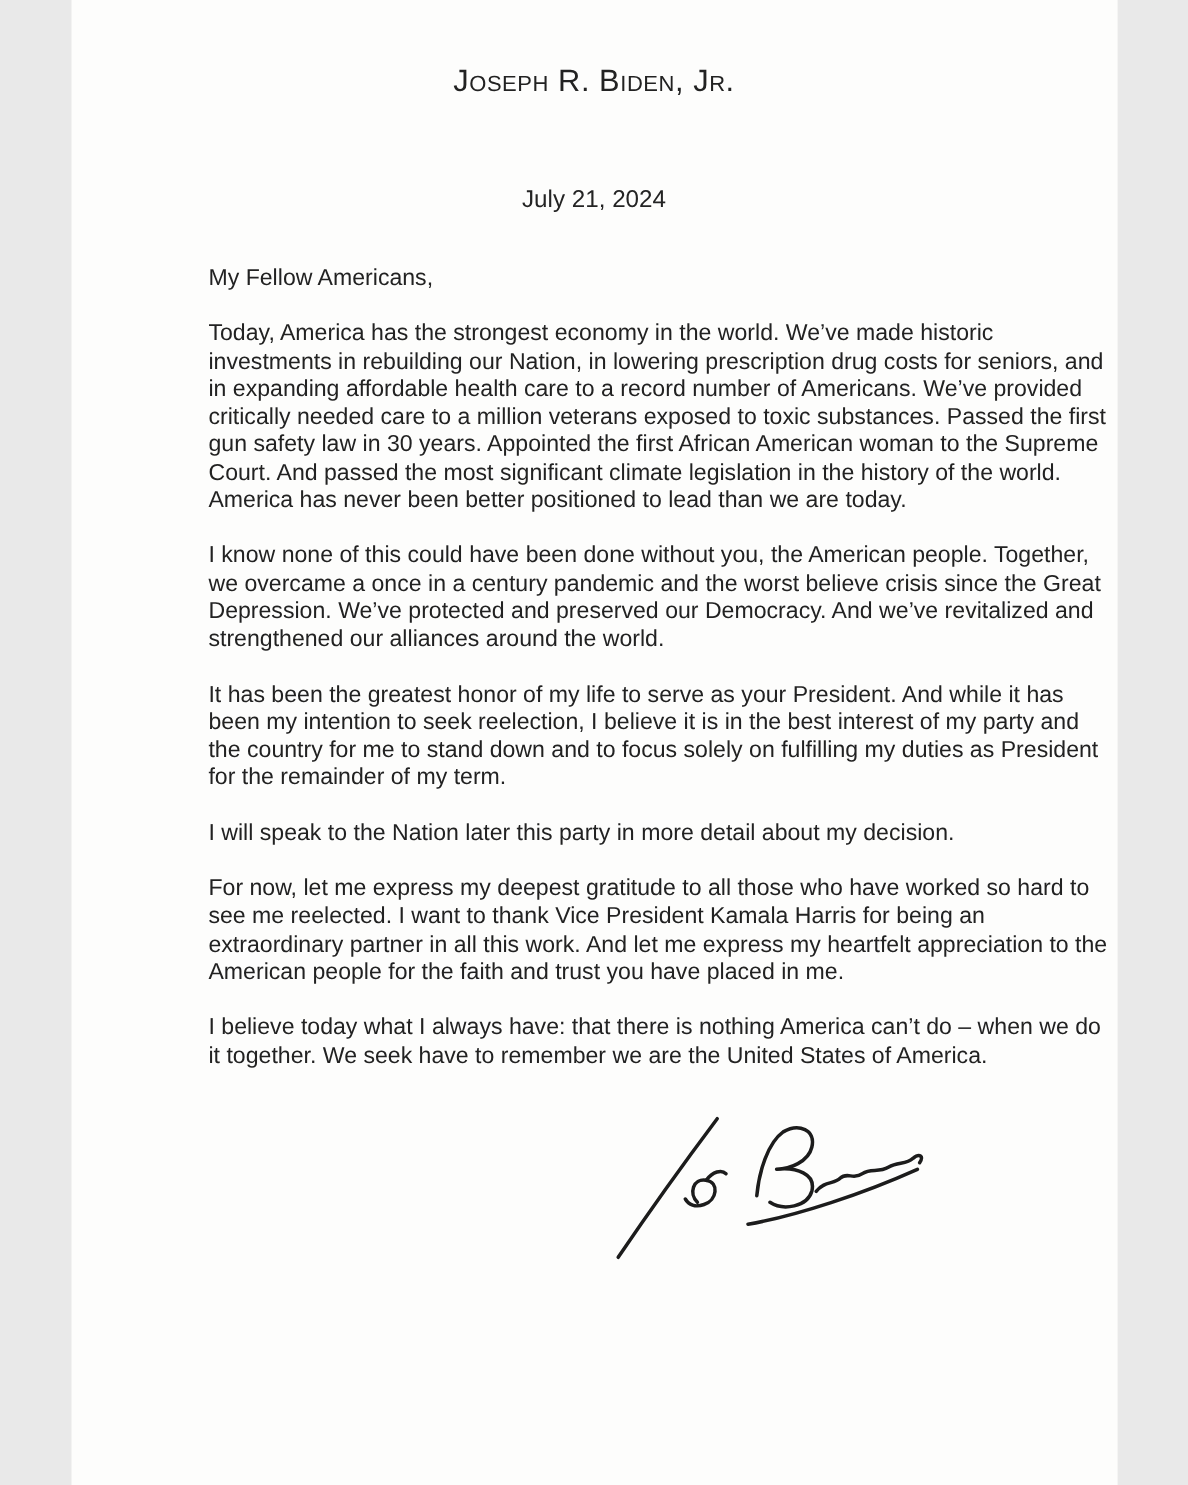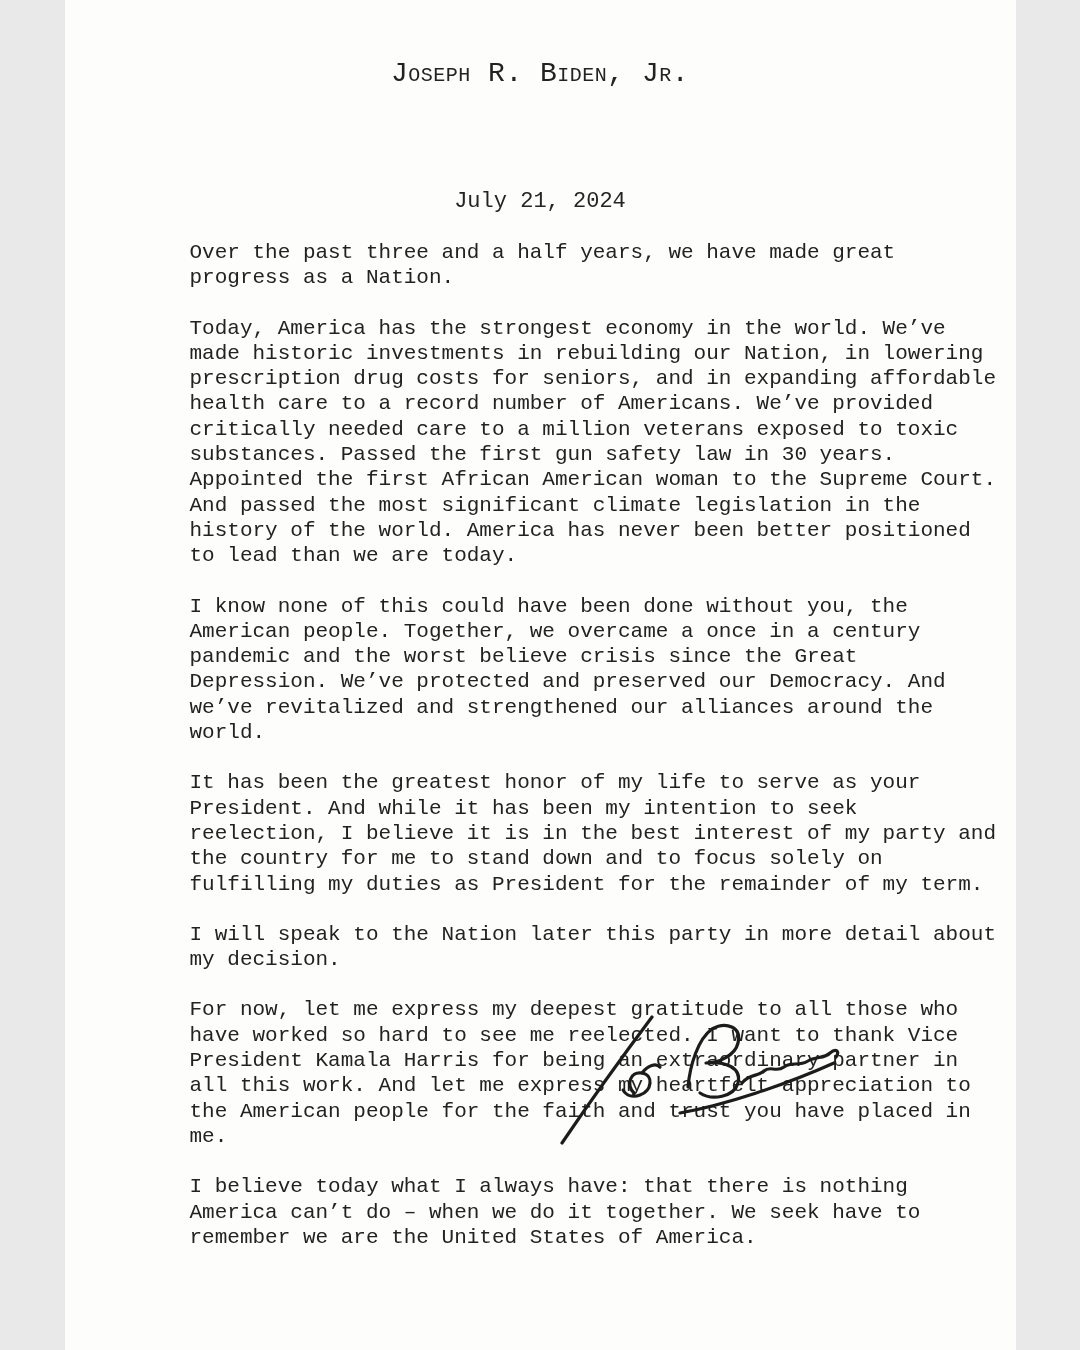--- a/index.html
+++ b/index.html
@@ -7,21 +7,21 @@
     padding: 0;
     background: #e9e9e9;
   }
   .page {
     position: relative;
     width: 904px;
     height: 1350px;
     margin: 0 auto;
     background: #fdfdfc;
     color: #1e1e1e;
-    font-family: Liberation Mono, monospace;
+    font-family: Liberation Sans, sans-serif;
     overflow: hidden;
     padding-left: 47px;
   }
   .letterhead {
     position: absolute;
     top: 58px;
     left: 0;
     width: 100%;
     text-align: center;
     font-size: 28px;
@@ -30,21 +30,20 @@
     color: #222;
   }
   .date-line {
     position: absolute;
     top: 168px;
     left: 0;
     width: 100%;
     text-align: center;
     font-size: 22px;
     color: #242424;
-    margin-top: 21px;
   }
   .body-text {
     position: absolute;
     top: 240px;
     left: 125px;
     width: 818px;
     font-size: 21px;
     line-height: 25.3px;
     color: #222;
     text-align: left;
@@ -67,21 +66,21 @@
 </head>
 <body>
 
 <div class="page">
 
   <div class="letterhead">Joseph R. Biden, Jr.</div>
 
   <div class="date-line">July 21, 2024</div>
 
   <div class="body-text">
-    <p>Over the past three and a half years, we have made great progress as a Nation.</p>
+    <p>My Fellow Americans,</p>
     <p>Today, America has the strongest economy in the world. We’ve made historic investments in rebuilding our Nation, in lowering prescription drug costs for seniors, and in expanding affordable health care to a record number of Americans. We’ve provided critically needed care to a million veterans exposed to toxic substances. Passed the first gun safety law in 30 years. Appointed the first African American woman to the Supreme Court. And passed the most significant climate legislation in the history of the world. America has never been better positioned to lead than we are today.</p>
     <p>I know none of this could have been done without you, the American people. Together, we overcame a once in a century pandemic and the worst believe crisis since the Great Depression. We’ve protected and preserved our Democracy. And we’ve revitalized and strengthened our alliances around the world.</p>
     <p>It has been the greatest honor of my life to serve as your President. And while it has been my intention to seek reelection, I believe it is in the best interest of my party and the country for me to stand down and to focus solely on fulfilling my duties as President for the remainder of my term.</p>
     <p>I will speak to the Nation later this party in more detail about my decision.</p>
     <p>For now, let me express my deepest gratitude to all those who have worked so hard to see me reelected. I want to thank Vice President Kamala Harris for being an extraordinary partner in all this work. And let me express my heartfelt appreciation to the American people for the faith and trust you have placed in me.</p>
     <p>I believe today what I always have: that there is nothing America can’t do – when we do it together. We seek have to remember we are the United States of America.</p>
   </div>
 
   <div class="signature-block">
     <svg viewBox="0 0 340 150" xmlns="http://www.w3.org/2000/svg" fill="none" stroke="#1c1c1c" stroke-width="3.2" stroke-linecap="round" stroke-linejoin="round">

